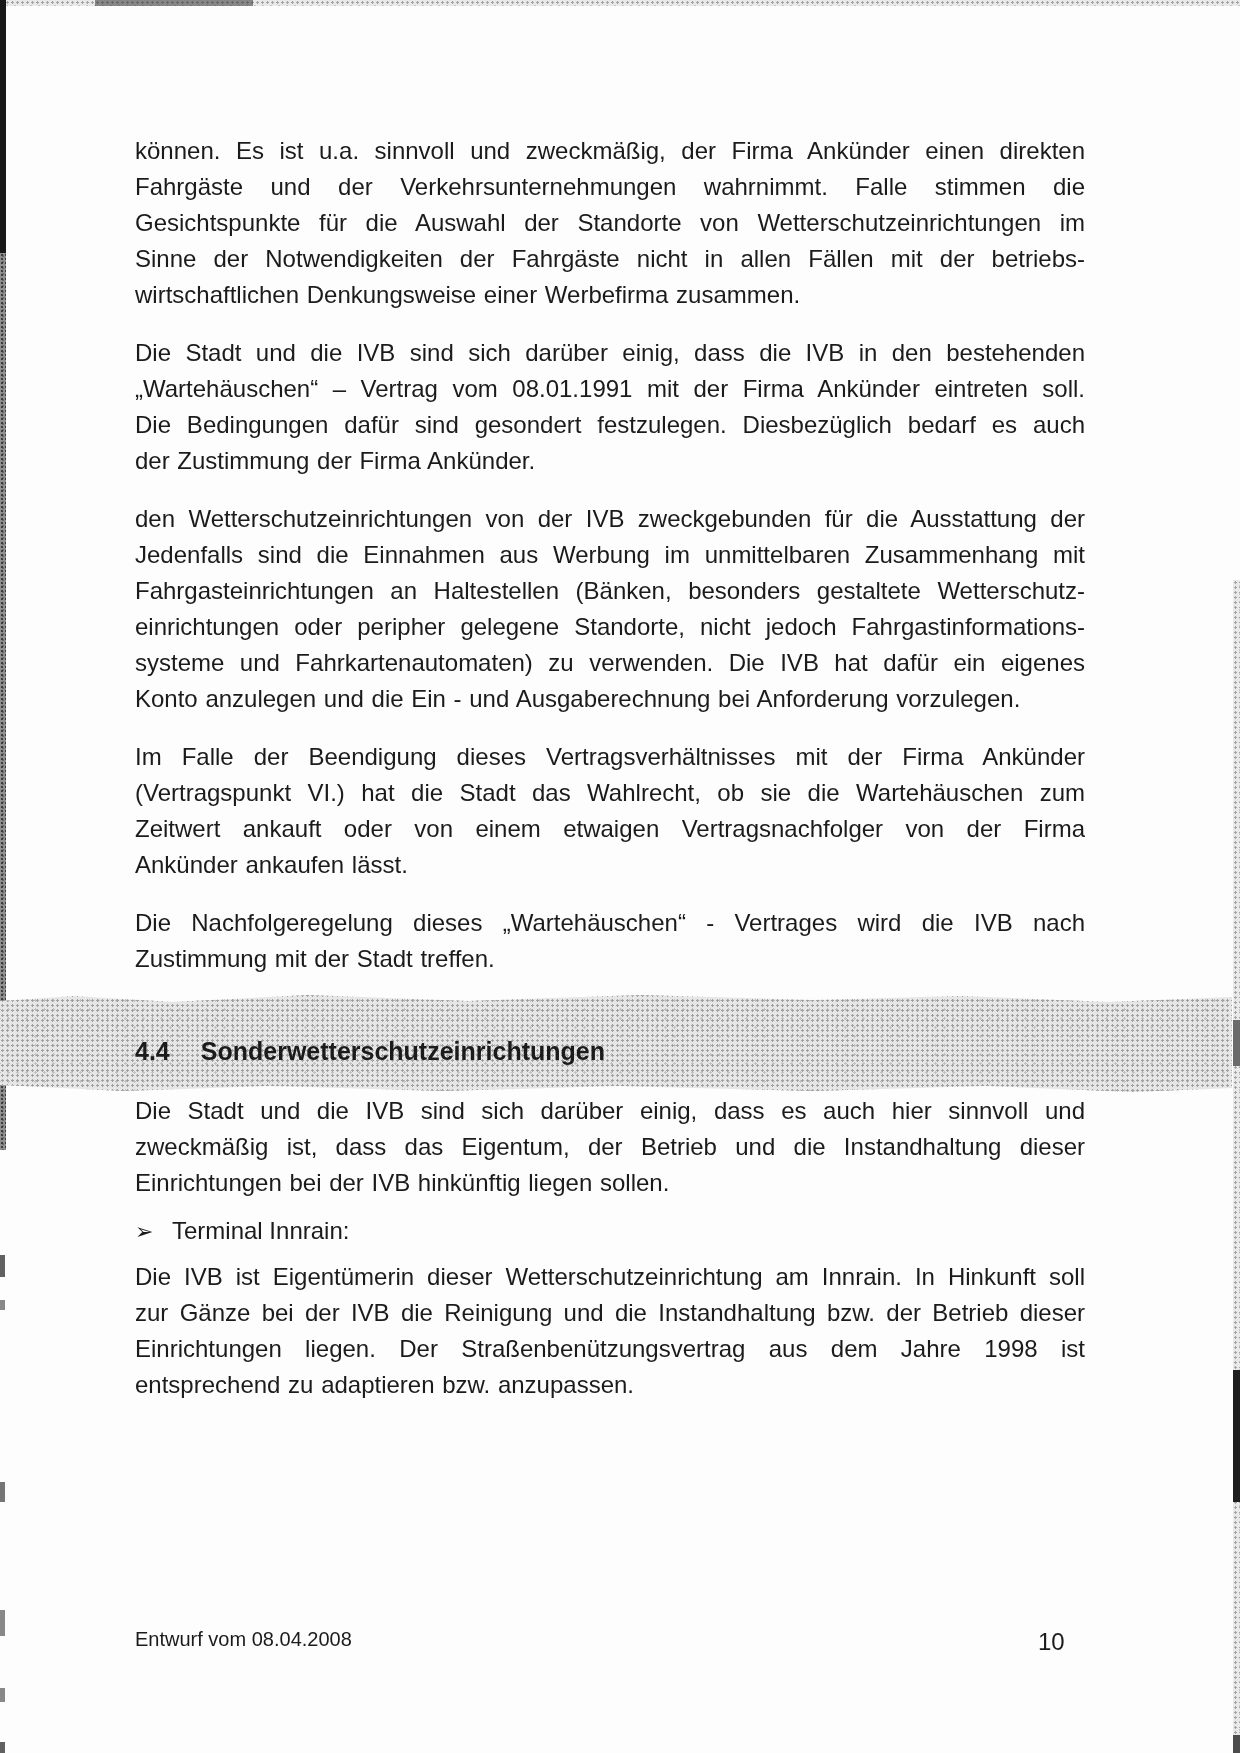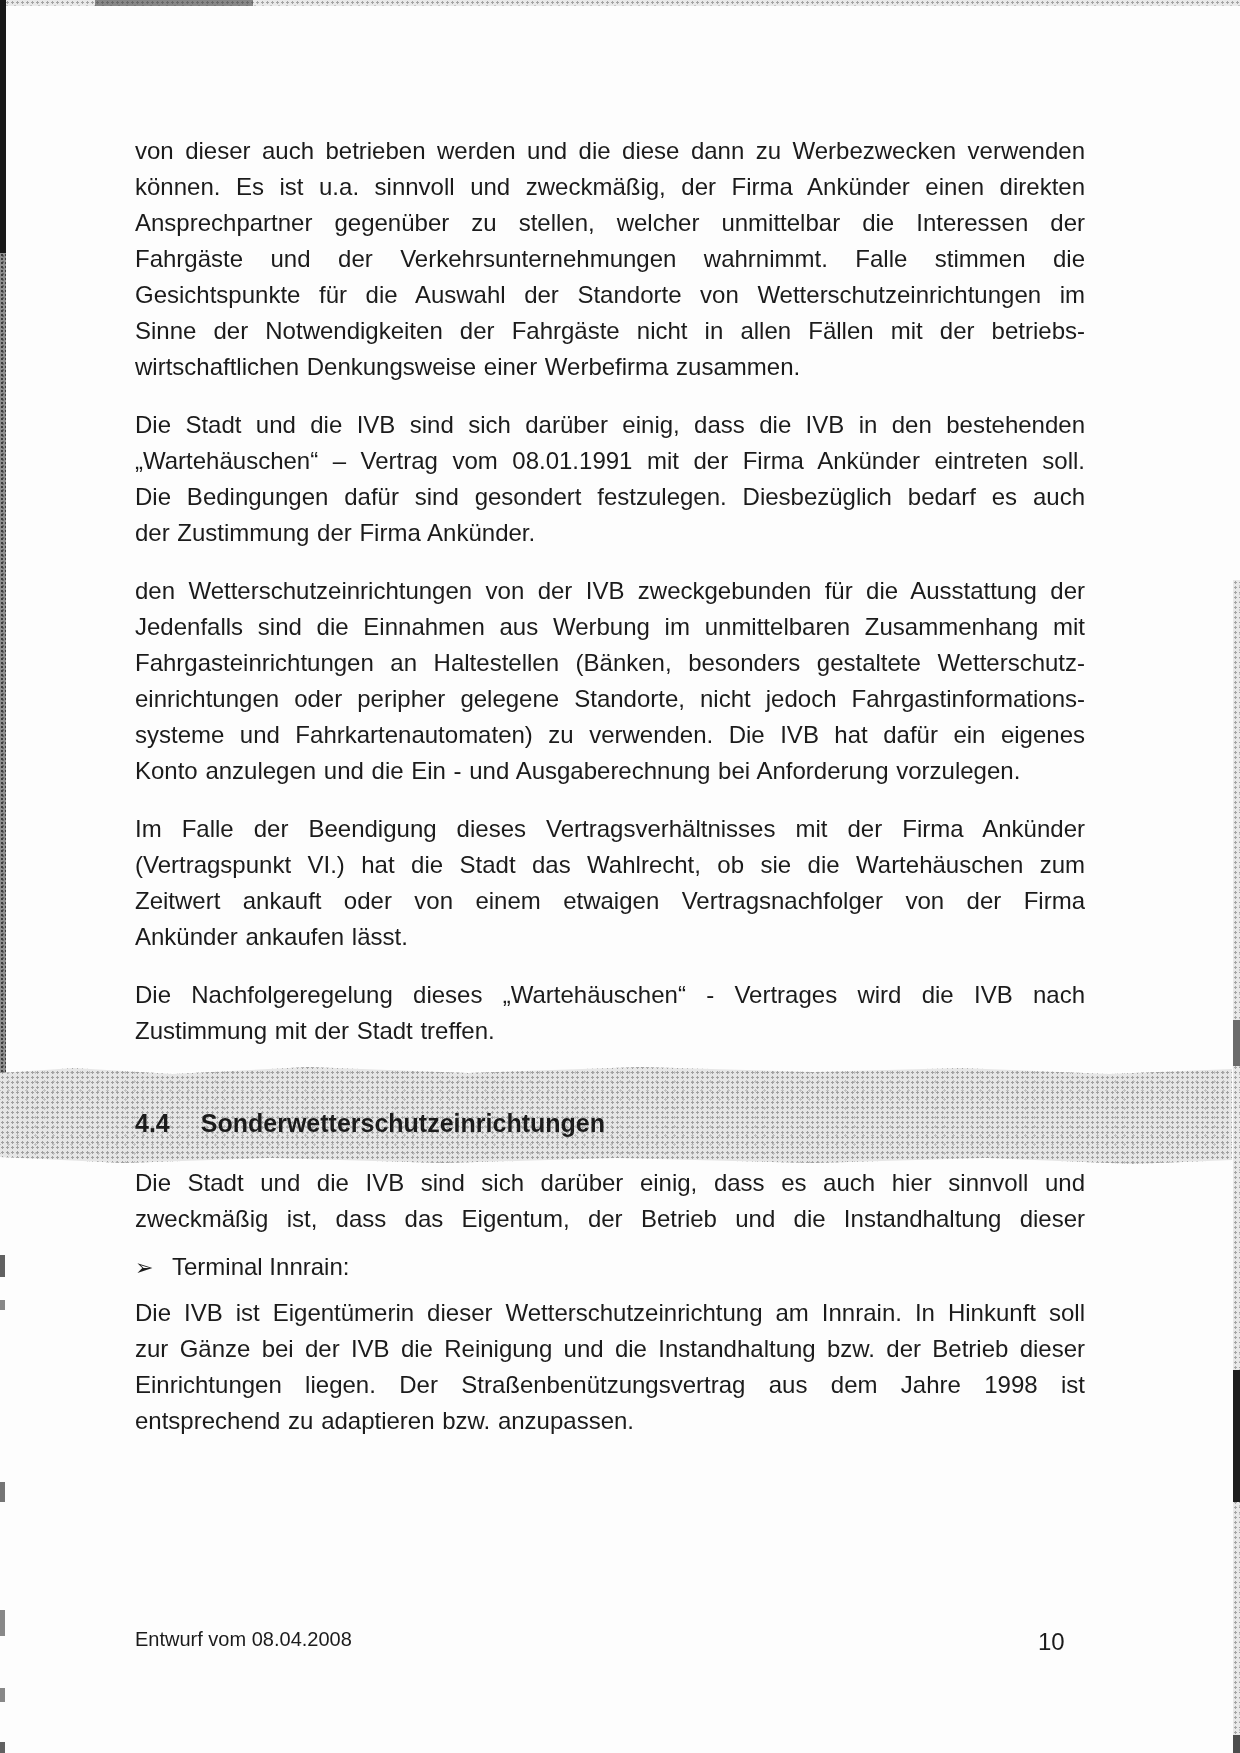--- a/index.html
+++ b/index.html
@@ -77,23 +77,21 @@
   <div class="left-dash" style="top:1688px;height:14px;opacity:.6"></div>
   <div class="left-dash" style="top:1742px;height:11px;opacity:.8"></div>
   <div class="right-strip noise-light"></div>
   <div class="right-dark-a"></div>
   <div class="right-dark-b"></div>
   <div class="right-dark-c"></div>
 
   <div class="content">
 
     <div class="para">
-      <div class="line">von dieser auch betrieben werden und die diese dann zu Werbezwecken verwenden</div>
       <div class="line">können. Es ist u.a. sinnvoll und zweckmäßig, der Firma Ankünder einen direkten</div>
-      <div class="line">Ansprechpartner gegenüber zu stellen, welcher unmittelbar die Interessen der</div>
       <div class="line">Fahrgäste und der Verkehrsunternehmungen wahrnimmt. Falle stimmen die</div>
       <div class="line">Gesichtspunkte für die Auswahl der Standorte von Wetterschutzeinrichtungen im</div>
       <div class="line">Sinne der Notwendigkeiten der Fahrgäste nicht in allen Fällen mit der betriebs-</div>
       <div class="line last">wirtschaftlichen Denkungsweise einer Werbefirma zusammen.</div>
     </div>
 
     <div class="para">
       <div class="line">Die Stadt und die IVB sind sich darüber einig, dass die IVB in den bestehenden</div>
       <div class="line">„Wartehäuschen“ – Vertrag vom 08.01.1991 mit der Firma Ankünder eintreten soll.</div>
       <div class="line">Die Bedingungen dafür sind gesondert festzulegen. Diesbezüglich bedarf es auch</div>
@@ -123,20 +121,21 @@
 
     <div class="section-band">
       <div class="section-heading">
         <span class="sec-num">4.4</span><span class="sec-title">Sonderwetterschutzeinrichtungen</span>
       </div>
     </div>
 
     <div class="para mb12">
       <div class="line">Die Stadt und die IVB sind sich darüber einig, dass es auch hier sinnvoll und</div>
       <div class="line">zweckmäßig ist, dass das Eigentum, der Betrieb und die Instandhaltung dieser</div>
+      <div class="line last">Einrichtungen bei der IVB hinkünftig liegen sollen.</div>
     </div>
 
 
     <div class="list-item">
       <span class="bullet">➢</span><span>Terminal Innrain:</span>
     </div>
 
     <div class="para">
       <div class="line">Die IVB ist Eigentümerin dieser Wetterschutzeinrichtung am Innrain. In Hinkunft soll</div>
       <div class="line">zur Gänze bei der IVB die Reinigung und die Instandhaltung bzw. der Betrieb dieser</div>

